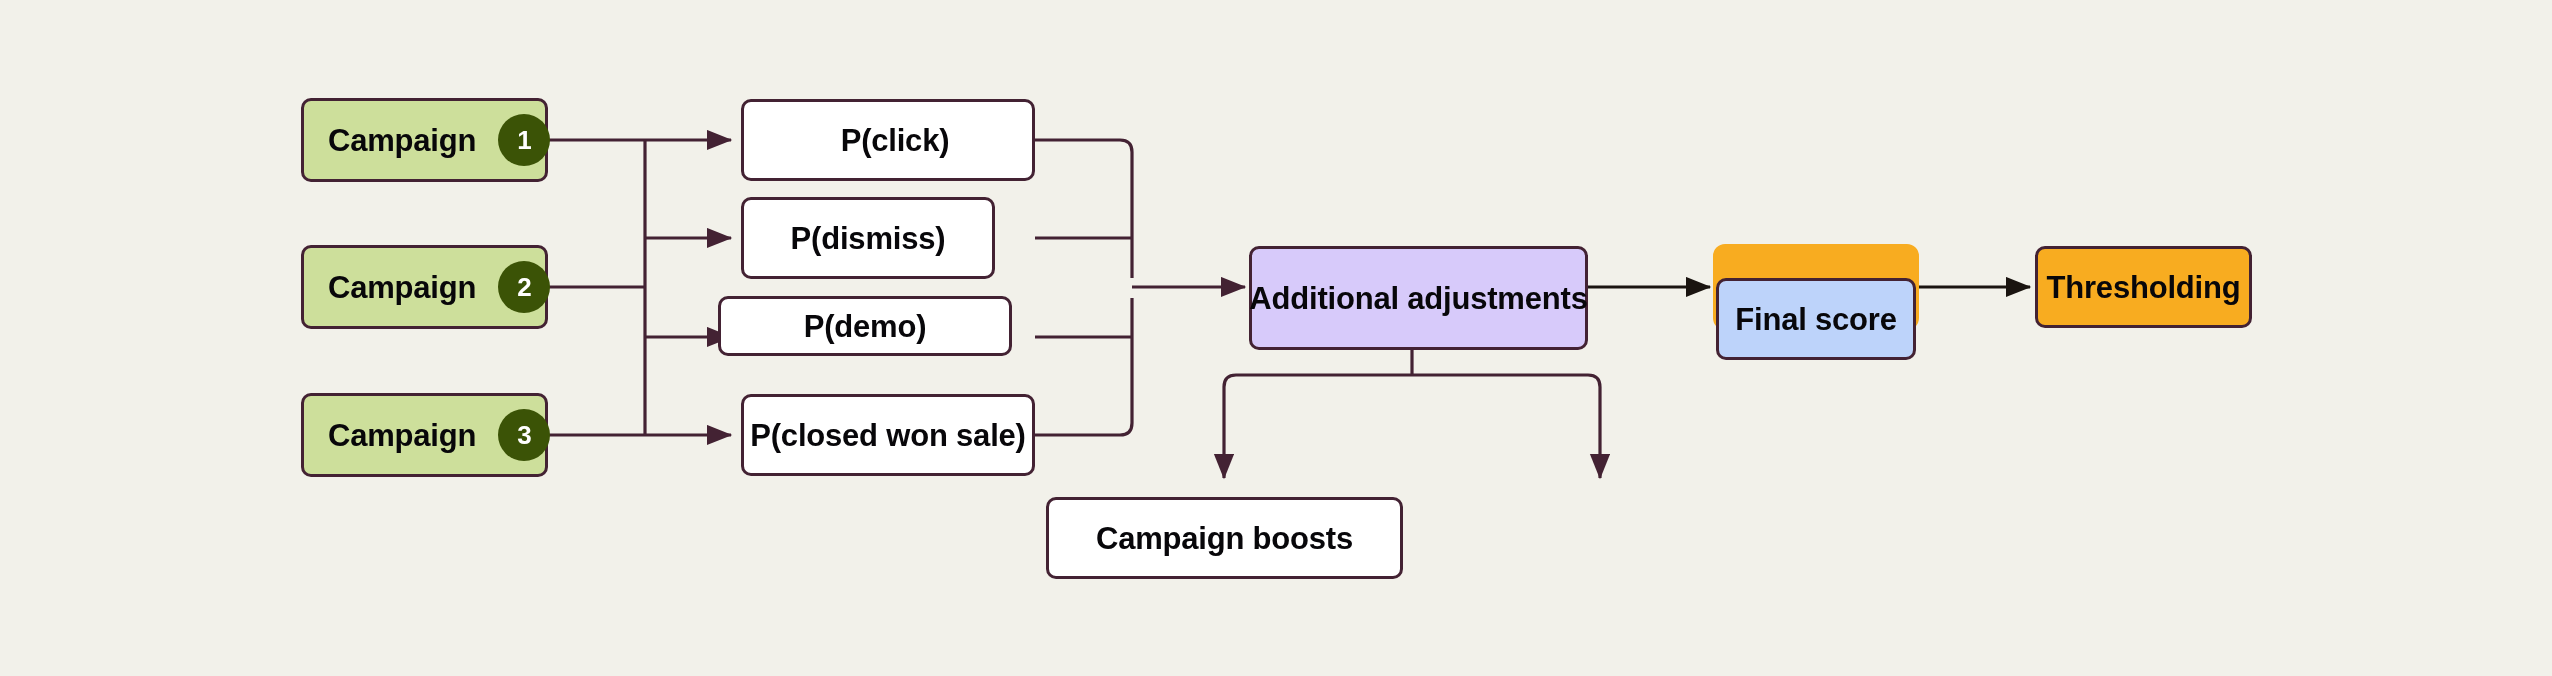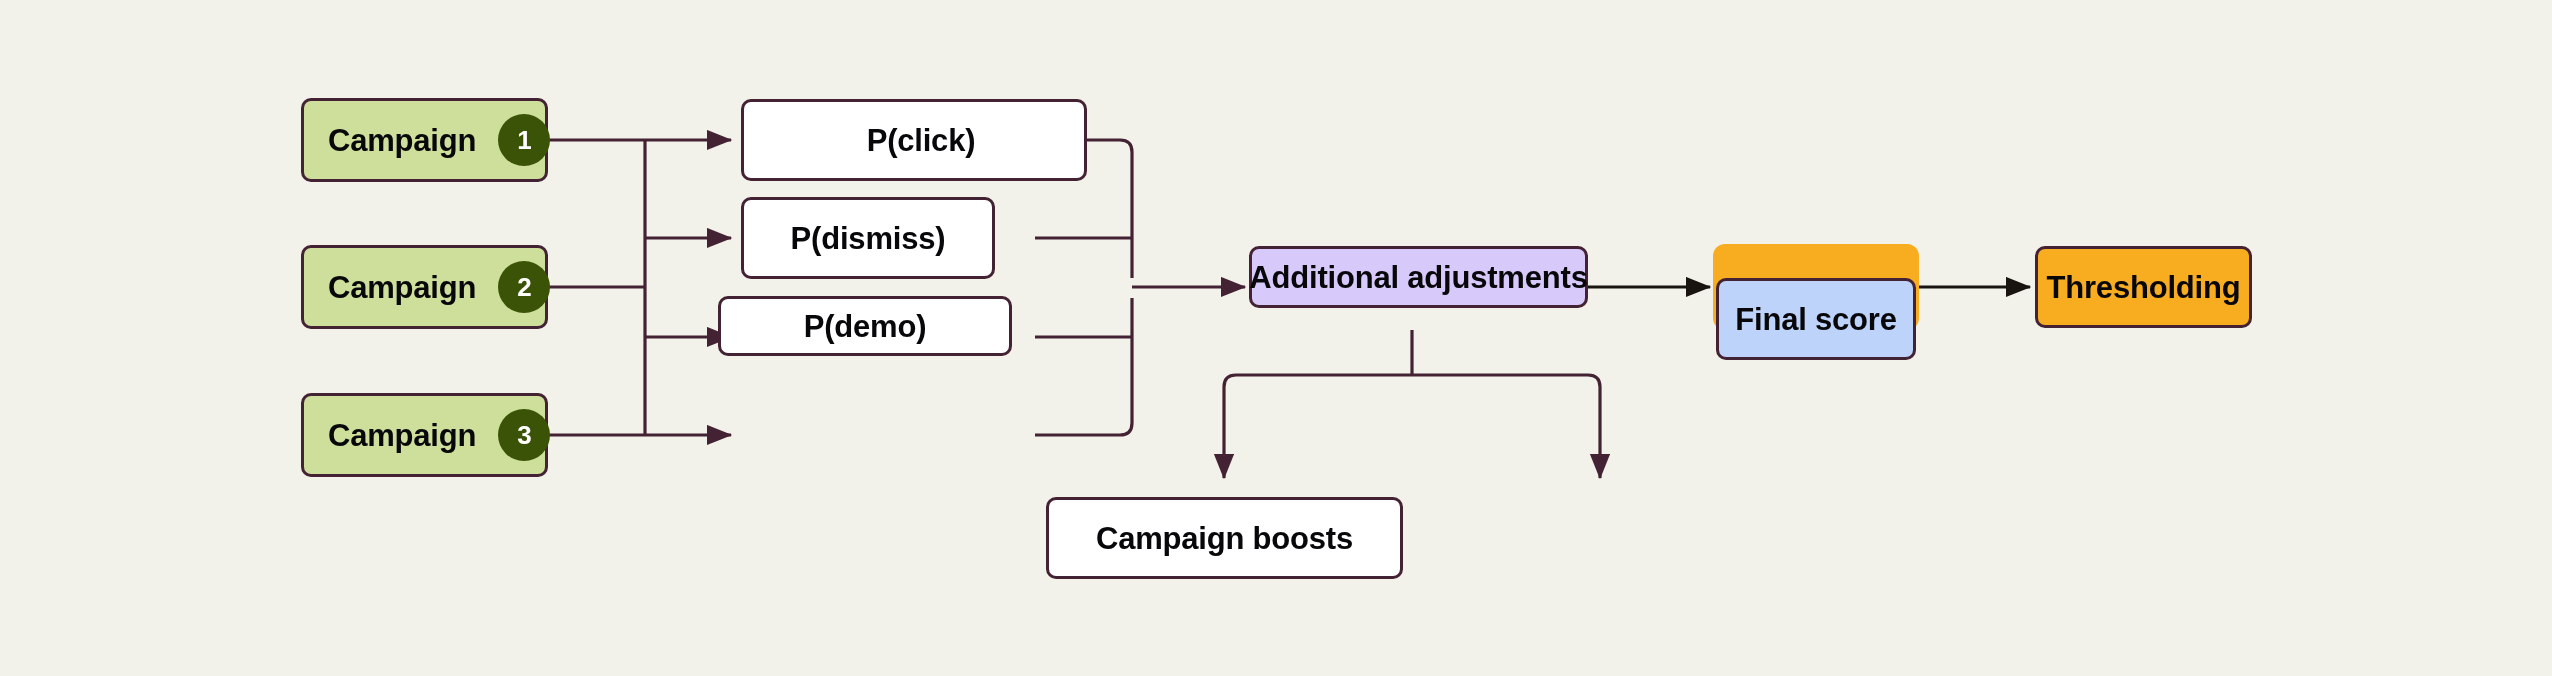--- a/index.html
+++ b/index.html
@@ -143,28 +143,29 @@
   <div class="node node-green campaign" style="left:301px; top:245px; width:247px; height:84px;">
     <span class="campaign-label">Campaign</span>
     <span class="badge">2</span>
   </div>
 
   <div class="node node-green campaign" style="left:301px; top:393px; width:247px; height:84px;">
     <span class="campaign-label">Campaign</span>
     <span class="badge">3</span>
   </div>
 
-  <div class="node node-white" style="left:741px; top:99px; width:346px; height:82px;padding-left:14px;">P(click)</div>
+  <div class="node node-white" style="left:741px; top:99px; width:294px; height:82px;padding-left:14px;">P(click)</div>
 
   <div class="node node-white" style="left:741px; top:197px; width:254px; height:82px;">P(dismiss)</div>
 
   <div class="node node-white" style="left:718px; top:296px; width:294px; height:60px;">P(demo)</div>
 
+  <div class="node node-white" style="left:741px; top:394px; width:294px; height:82px;">P(closed won sale)</div>
 
-  <div class="node node-purple" style="left:1249px; top:246px; width:339px; height:62px;text-align:right;">Additional adjustments</div>
+  <div class="node node-purple" style="left:1249px; top:246px; width:339px; height:104px;text-align:right;">Additional adjustments</div>
 
   <div class="halo" style="left:1713px; top:244px; width:206px; height:86px;"></div>
   <div class="node node-blue" style="left:1716px; top:246px; width:200px; height:82px;">Final score</div>
 
   <div class="node node-orange" style="left:2035px; top:246px; width:217px; height:82px;">Thresholding</div>
 
   <div class="node node-white" style="left:1046px; top:497px; width:357px; height:82px;">Campaign boosts</div>
 
 
 </div>

